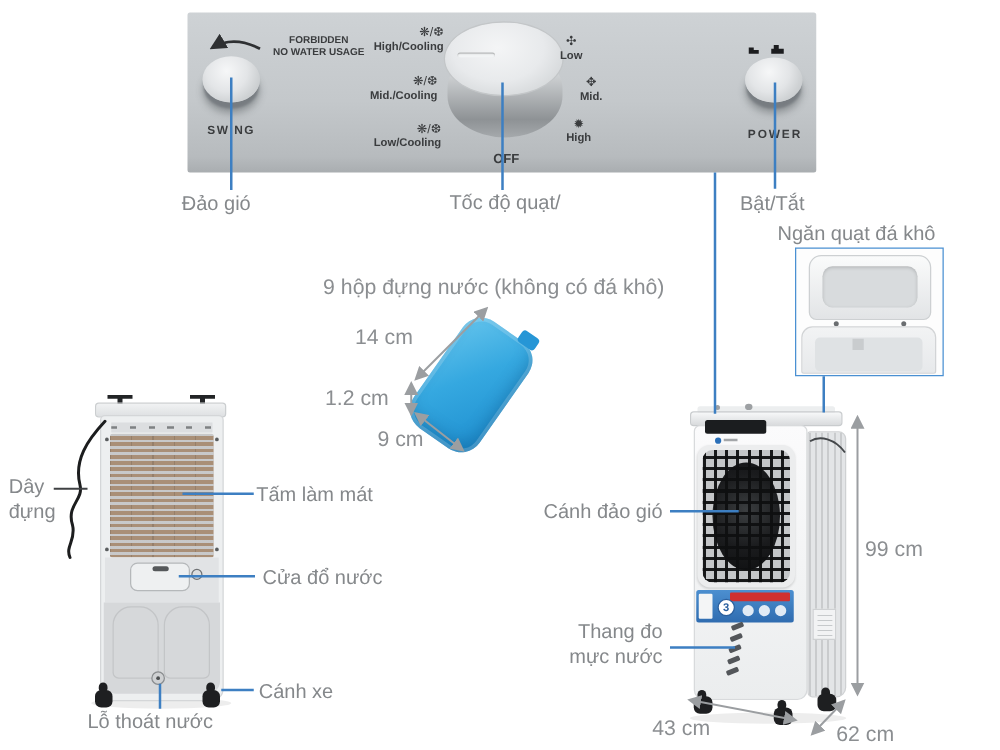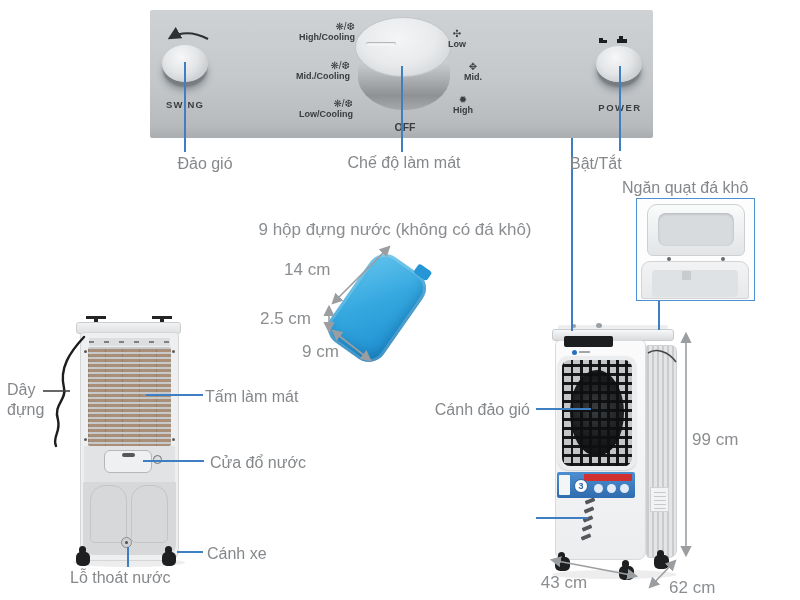--- a/index.html
+++ b/index.html
@@ -116,20 +116,24 @@
   svg.overlay{position:absolute;left:0;top:0;pointer-events:none}
 </style>
 </head>
 <body>
 
 <div class="abs panel">
 
   <div class="knob" style="left:12px;top:35px;width:46px;height:37px"></div>
   <div class="ptxt" style="left:8px;top:89px;width:54px;font-size:9.5px;letter-spacing:1.2px">SWING</div>
 
+  <div class="ptxt" style="left:55px;top:17px;width:100px;font-size:8px;line-height:10px">
+    <span style="display:block">FORBIDDEN</span>
+    <span style="display:block">NO WATER USAGE</span>
+  </div>
 
   <div class="dial-skirt" style="left:208px;top:28px"></div>
   <div class="dial-face" style="left:205px;top:7px"></div>
   <div class="dial-mark" style="left:216px;top:32px"></div>
 
   <div class="setL" style="left:105px;top:11px">
     <span class="ic">❋/❆</span>
     <span class="tx">High/Cooling</span>
   </div>
   <div class="setL" style="left:100px;top:50px">
@@ -282,36 +286,38 @@
 <div class="cl" style="left:619px;top:66px;width:2px;height:85px"></div>
 <div class="cl" style="left:571px;top:138px;width:2px;height:193px"></div>
 <div class="cl" style="left:658px;top:301px;width:2px;height:29px"></div>
 <div class="cl" style="left:146px;top:394px;width:57px;height:2px"></div>
 <div class="cl" style="left:143px;top:460px;width:61px;height:2px"></div>
 <div class="cl" style="left:177px;top:551px;width:26px;height:2px"></div>
 <div class="cl" style="left:127px;top:547px;width:2px;height:20px"></div>
 <div class="cl" style="left:536px;top:408px;width:55px;height:2px"></div>
 <div class="cl" style="left:536px;top:517px;width:52px;height:2px"></div>
 
-<div class="lbl ctr" style="left:165px;top:154px;width:80px">Đảo gió</div>
+<div class="lbl ctr" style="left:133px;top:154px;width:80px">Đảo gió</div>
 <div class="lbl ctr" style="left:324px;top:153px;width:160px">
-  <span style="display:block">Chế độ làm mát</span>
-</div>
-<div class="lbl" style="left:570px;top:154px">Bật/Tắt</div>
+  <span style="display:block">Tốc độ quạt/</span>
+</div>
+<div class="lbl" style="left:592px;top:154px">Bật/Tắt</div>
 <div class="lbl" style="left:622px;top:178px">Ngăn quạt đá khô</div>
 <div class="dim ctr" style="left:245px;top:220px;width:300px">9 hộp đựng nước (không có đá khô)</div>
 <div class="dim" style="left:284px;top:260px">14 cm</div>
-<div class="dim" style="left:260px;top:309px">2.5 cm</div>
+<div class="dim" style="left:260px;top:309px">1.2 cm</div>
 <div class="dim" style="left:302px;top:342px">9 cm</div>
 <div class="lbl" style="left:7px;top:380px">
   <span style="display:block">Dây</span>
   <span style="display:block">đựng</span>
 </div>
 <div class="lbl" style="left:205px;top:387px">Tấm làm mát</div>
 <div class="lbl" style="left:210px;top:453px">Cửa đổ nước</div>
 <div class="lbl" style="left:207px;top:544px">Cánh xe</div>
 <div class="lbl" style="left:70px;top:568px">Lỗ thoát nước</div>
 <div class="lbl rgt" style="left:418px;top:400px;width:112px">Cánh đảo gió</div>
 <div class="lbl rgt" style="left:418px;top:496px;width:112px">
+  <span style="display:block">Thang đo</span>
+  <span style="display:block">mực nước</span>
 </div>
 <div class="dim" style="left:692px;top:430px">99 cm</div>
-<div class="dim ctr" style="left:533px;top:573px;width:62px">43 cm</div>
+<div class="dim ctr" style="left:514px;top:573px;width:62px">43 cm</div>
 <div class="dim" style="left:669px;top:578px">62 cm</div>
 
 </body></html>

